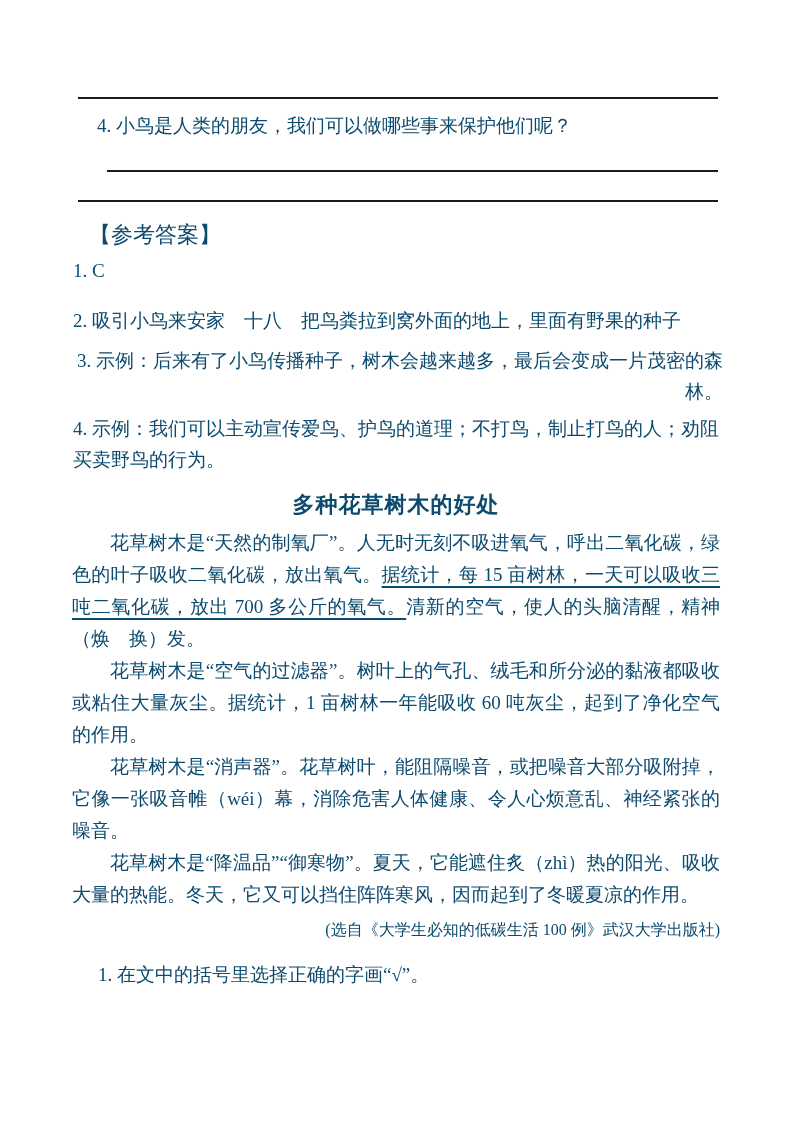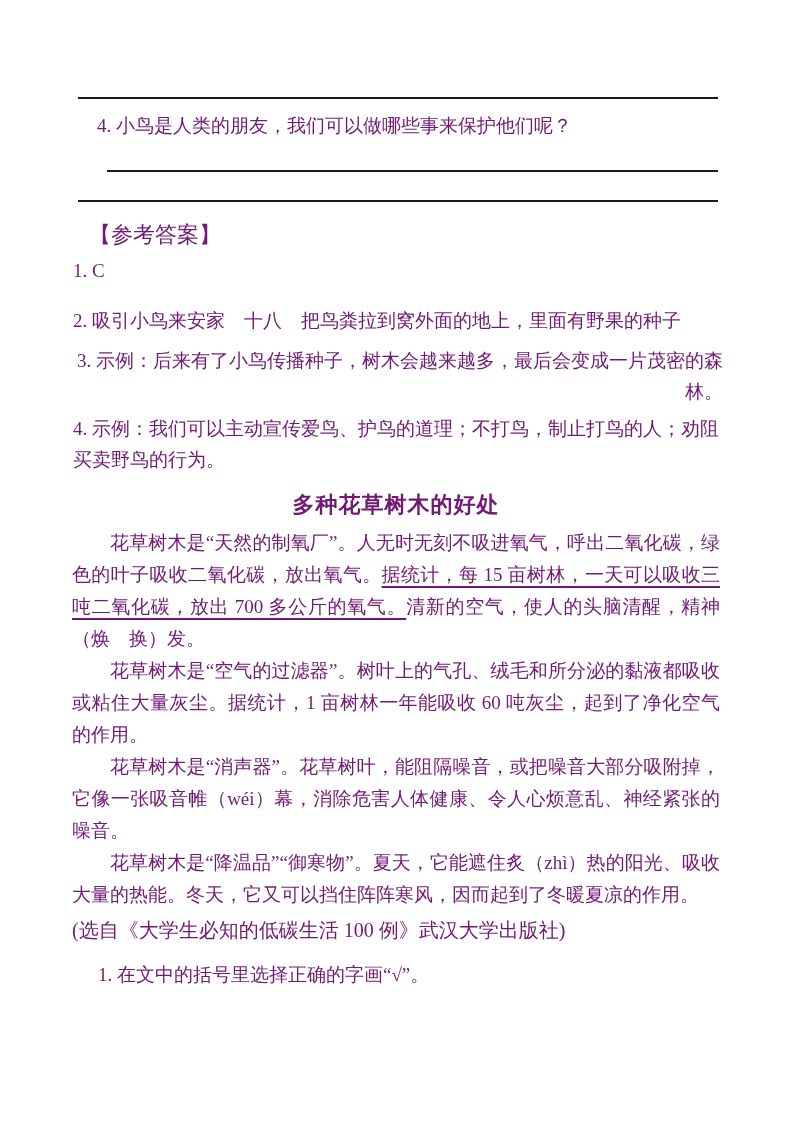--- a/index.html
+++ b/index.html
@@ -3,21 +3,21 @@
 <meta charset="utf-8">
 <style>
   * { box-sizing: border-box; }
   html, body { margin: 0; padding: 0; background: #ffffff; }
 
   .page {
     position: relative;
     width: 767px;
     height: 1122px;
     background: #ffffff;
-    color: #701a75;
+    color: #0c4a6e;
     overflow: hidden;
   }
 
   .serif { font-family: "Liberation Serif", "DejaVu Serif", serif; }
   .sans  { font-family: "Liberation Sans", "DejaVu Sans", sans-serif; }
 
   
   .rule { position: absolute; background: #1b1b1b; height: 2px; }
   .rule-top     { top: 97px;  left: 78px;  width: 640px; }
   .rule-answer  { top: 170px; left: 107px; width: 611px; }
@@ -67,22 +67,22 @@
   .article-flow p.article-para:nth-child(6) { margin-top: 10px; margin-left: 8px; }
 
   .article-para u {
     text-decoration: underline;
     text-underline-offset: 5px;
     text-decoration-thickness: 1.5px;
   }
 
   .article-source {
     margin-top: 4px;
-    text-align: left;
-    font-size: 20px;
+    text-align: right;
+    font-size: 16px;
     line-height: 30px;
   }
 
   .bottom-question {
     margin-top: 16px;
     padding-left: 26px;
     font-size: 19px;
     line-height: 28px;
   }
 </style>

